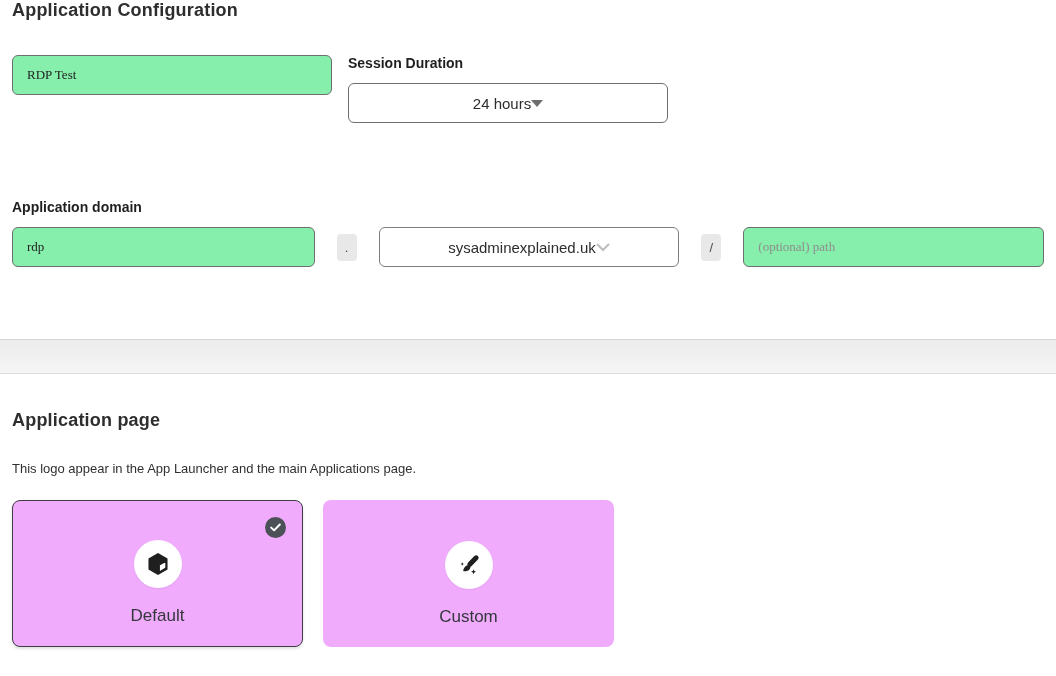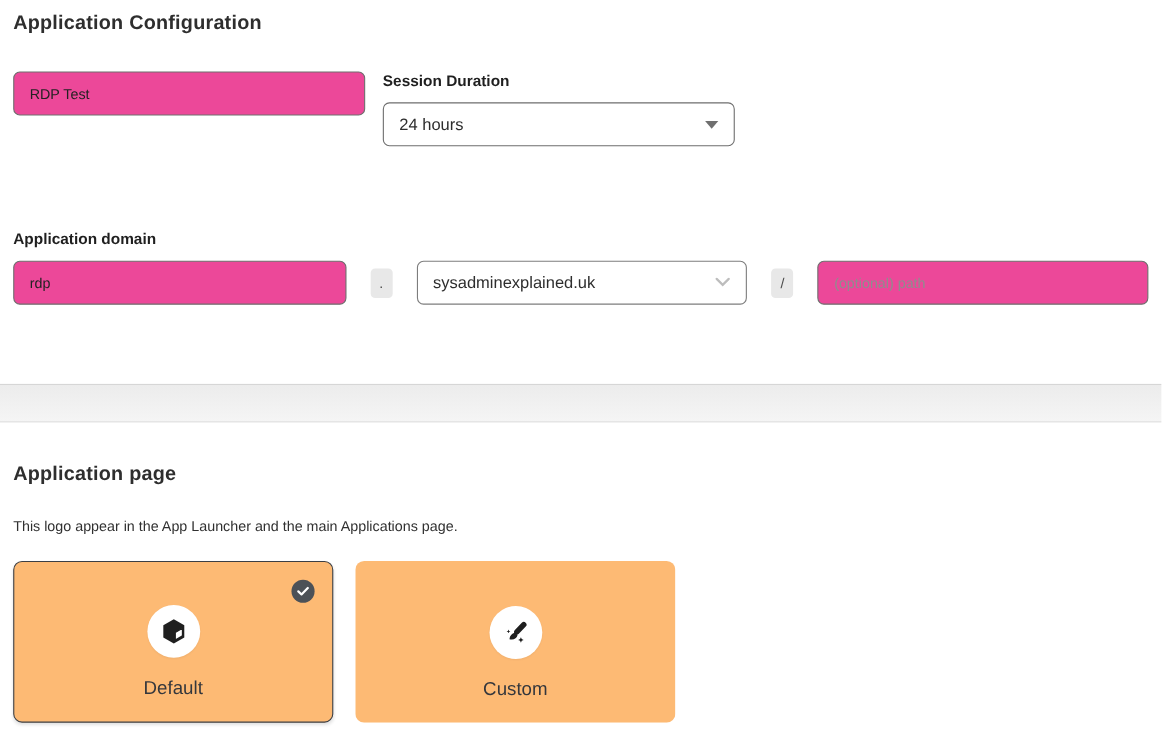--- a/index.html
+++ b/index.html
@@ -8,38 +8,38 @@
     width: 1056px; height: 676px;
     font-family: "Liberation Sans", sans-serif;
     color: #222; overflow: hidden;
   }
   .section-pad { padding-left: 12px; padding-right: 12px; }
 
   h1.section-title, h2.section-title {
     margin: 0; font-size: 18px; font-weight: bold;
     color: #2e2e2e; letter-spacing: 0.2px;
   }
-  .config-section { padding-top: 10px; }
+  .config-section { }
 
   .fields-row { display: flex; gap: 16px; margin-top: 34px; }
   .field-label {
     display: block; font-size: 14px; font-weight: bold;
     color: #1f1f1f; margin-bottom: 12px;
   }
   .text-input {
     width: 320px; height: 40px; border: 1px solid #6e6e6e;
     border-radius: 6px; padding: 0 14px; font-size: 13px; color: #222;
-    font-family: Liberation Sans, sans-serif; background: #ec4899; outline: none;
+    font-family: Liberation Serif, serif; background: #86efac; outline: none;
   }
   .text-input::placeholder { color: #8e8e8e; }
 
   .select-box {
     width: 320px; height: 40px; border: 1px solid #6e6e6e; border-radius: 6px;
     background: #fff; display: flex; align-items: center;
-    justify-content: space-between; padding: 0 14px; cursor: pointer;
+    justify-content: center; padding: 0 14px; cursor: pointer;
   }
   .select-value { font-size: 15px; color: #2d2d2d; }
   .caret-down {
     width: 0; height: 0;
     border-left: 6px solid transparent; border-right: 6px solid transparent;
     border-top: 7px solid #6f6f6f;
   }
 
   .domain-field { margin-top: 76px; }
   .domain-row { display: flex; align-items: center; gap: 13px; }
@@ -55,21 +55,21 @@
     margin-top: 72px; height: 35px;
     background: linear-gradient(#ececec, #f5f5f5);
     border-top: 1px solid #d6d6d6; border-bottom: 1px solid #dcdcdc;
   }
 
   .logo-section h2 { margin-top: 36px; }
   .logo-hint { margin: 30px 0 0 0; font-size: 13px; color: #303030; }
 
   .logo-cards { display: flex; gap: 20px; margin-top: 24px; }
   .logo-card {
-    position: relative; width: 291px; height: 147px; background: #fdba74;
+    position: relative; width: 291px; height: 147px; background: #f0abfc;
     border-radius: 8px; cursor: pointer;
     display: flex; flex-direction: column; align-items: center;
     padding-top: 40px; border: 1.5px solid transparent;
   }
   .logo-card.selected {
     border-color: #3c3f44;
     box-shadow: 0 2px 3px rgba(0,0,0,0.12);
     padding-top: 38.5px;
   }
   .icon-circle {

